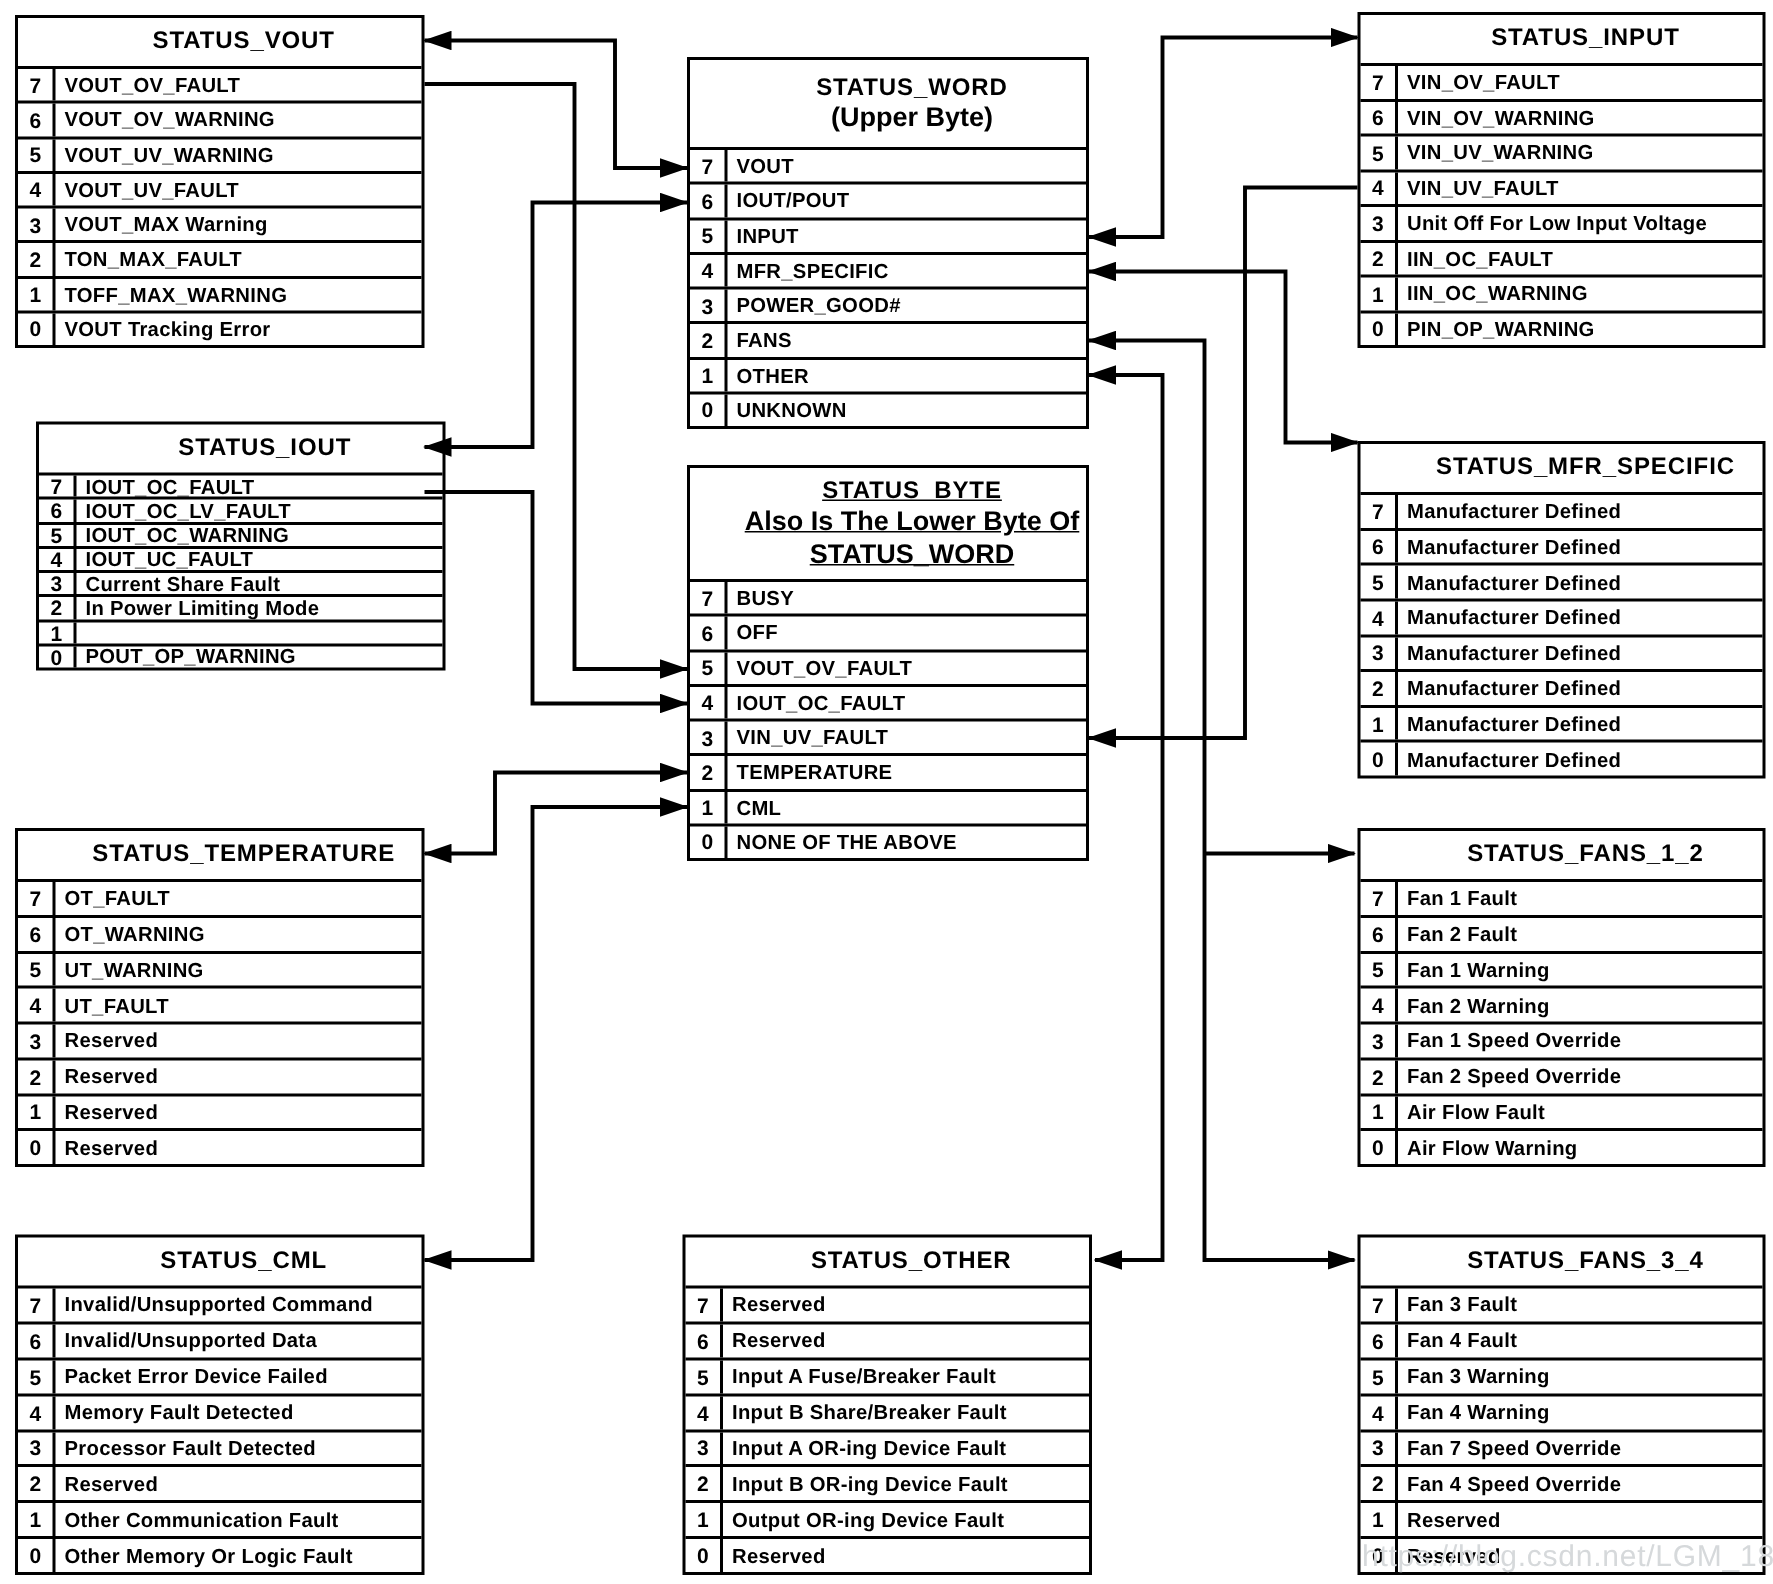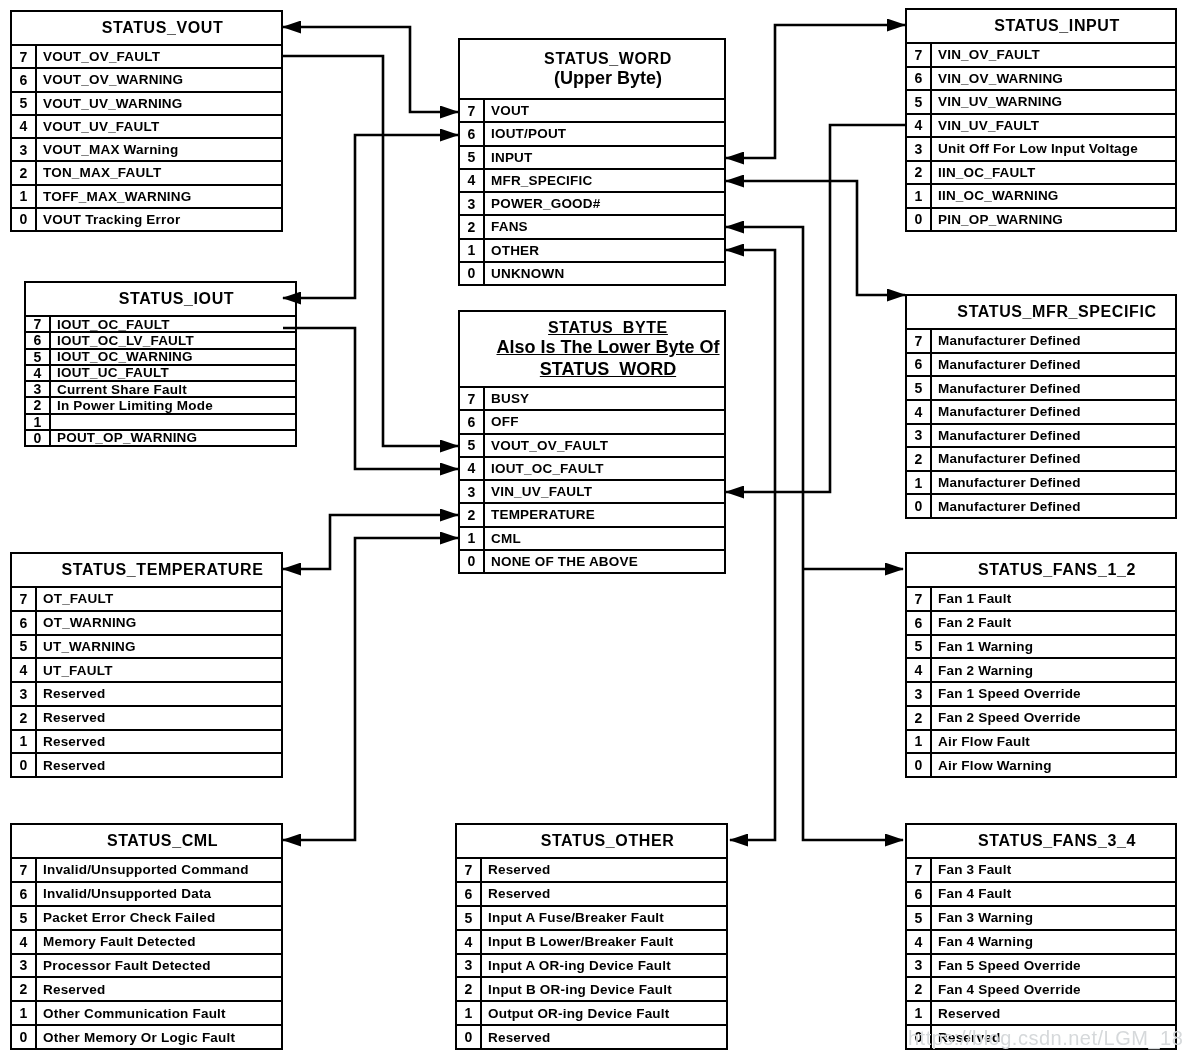--- a/index.html
+++ b/index.html
@@ -196,21 +196,21 @@
         <div class="bit-row">
           <div class="bit-num">7</div>
           <div class="bit-label">Invalid/Unsupported Command</div>
         </div>
         <div class="bit-row">
           <div class="bit-num">6</div>
           <div class="bit-label">Invalid/Unsupported Data</div>
         </div>
         <div class="bit-row">
           <div class="bit-num">5</div>
-          <div class="bit-label">Packet Error Check Failed</div>
+          <div class="bit-label">Packet Error Device Failed</div>
         </div>
         <div class="bit-row">
           <div class="bit-num">4</div>
           <div class="bit-label">Memory Fault Detected</div>
         </div>
         <div class="bit-row">
           <div class="bit-num">3</div>
           <div class="bit-label">Processor Fault Detected</div>
         </div>
         <div class="bit-row">
@@ -323,21 +323,21 @@
         <div class="bit-row">
           <div class="bit-num">6</div>
           <div class="bit-label">Reserved</div>
         </div>
         <div class="bit-row">
           <div class="bit-num">5</div>
           <div class="bit-label">Input A Fuse/Breaker Fault</div>
         </div>
         <div class="bit-row">
           <div class="bit-num">4</div>
-          <div class="bit-label">Input B Lower/Breaker Fault</div>
+          <div class="bit-label">Input B Share/Breaker Fault</div>
         </div>
         <div class="bit-row">
           <div class="bit-num">3</div>
           <div class="bit-label">Input A OR-ing Device Fault</div>
         </div>
         <div class="bit-row">
           <div class="bit-num">2</div>
           <div class="bit-label">Input B OR-ing Device Fault</div>
         </div>
         <div class="bit-row">
@@ -487,21 +487,21 @@
         <div class="bit-row">
           <div class="bit-num">5</div>
           <div class="bit-label">Fan 3 Warning</div>
         </div>
         <div class="bit-row">
           <div class="bit-num">4</div>
           <div class="bit-label">Fan 4 Warning</div>
         </div>
         <div class="bit-row">
           <div class="bit-num">3</div>
-          <div class="bit-label">Fan 5 Speed Override</div>
+          <div class="bit-label">Fan 7 Speed Override</div>
         </div>
         <div class="bit-row">
           <div class="bit-num">2</div>
           <div class="bit-label">Fan 4 Speed Override</div>
         </div>
         <div class="bit-row">
           <div class="bit-num">1</div>
           <div class="bit-label">Reserved</div>
         </div>
         <div class="bit-row">

